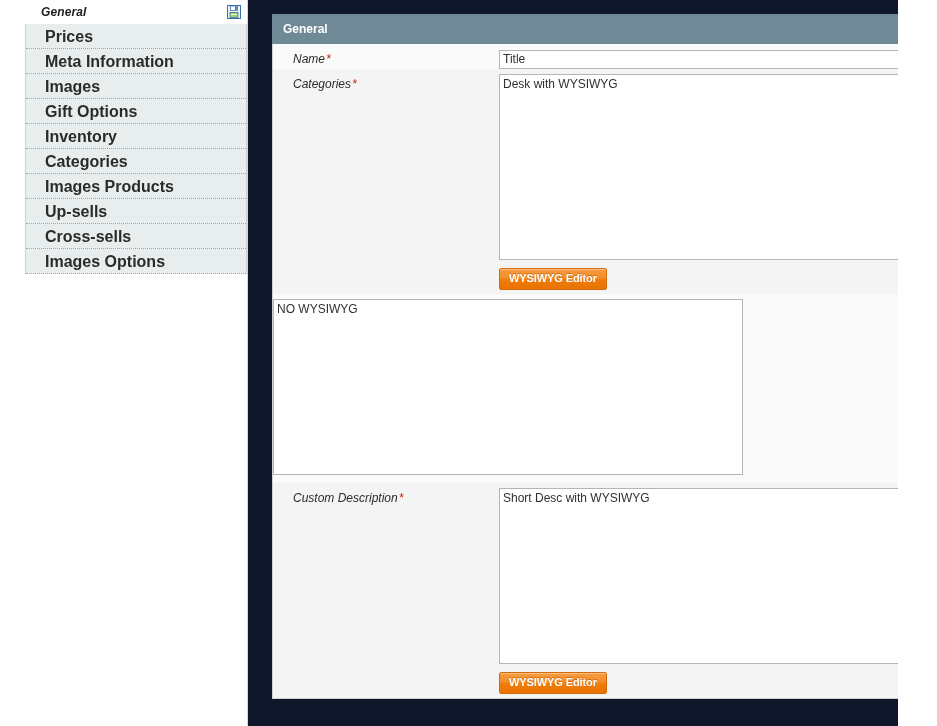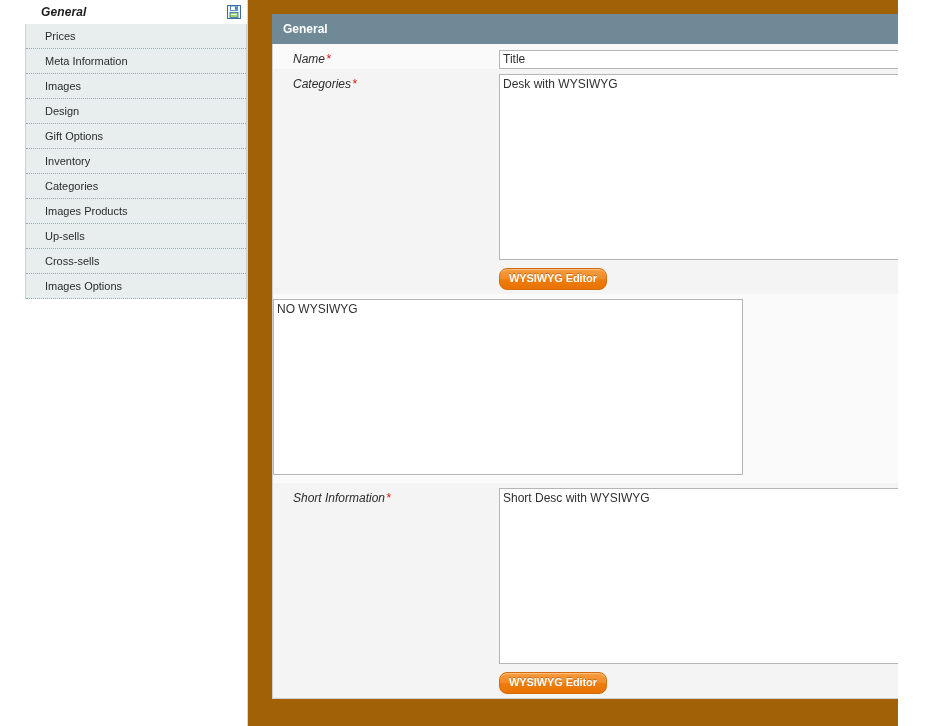--- a/index.html
+++ b/index.html
@@ -6,21 +6,21 @@
     margin: 0;
     padding: 0;
     background: #ffffff;
     font-family: "Liberation Sans", sans-serif;
   }
   #screen {
     position: relative;
     width: 898px;
     height: 726px;
     overflow: hidden;
-    background: #a16207;
+    background: #0f172a;
   }
 
   
   #sidebar-column {
     position: absolute;
     left: 0;
     top: 0;
     width: 248px;
     height: 726px;
     background: #ffffff;
@@ -61,27 +61,28 @@
     width: 222px;
     background: #e8eeee;
     border-left: 1px solid #c9d4d4;
     border-right: 1px solid #c9d4d4;
     box-sizing: border-box;
   }
   .tab-item {
     height: 25px;
     line-height: 25px;
     padding-left: 19px;
-    font-size: 11px;
+    font-size: 16px;
     color: #2b2b2b;
     border-bottom: 1px dotted #9aaaaa;
     box-sizing: border-box;
     white-space: nowrap;
     overflow: hidden;
     cursor: pointer;
+    font-weight: bold;
   }
   .tab-item:first-child { }
   .tab-item.last { border-bottom: 1px dotted #9aaaaa; }
 
   
   #content-panel {
     position: absolute;
     left: 272px;
     top: 14px;
     right: 0;
@@ -166,21 +167,21 @@
 
   .btn-wysiwyg {
     display: inline-block;
     margin-top: 4px;
     padding: 3px 9px 4px 9px;
     font-size: 11px;
     font-weight: bold;
     color: #ffffff;
     text-shadow: 0 -1px 0 rgba(140,60,0,0.45);
     border: 1px solid #d36b0a;
-    border-radius: 8px;
+    border-radius: 2px;
     background: linear-gradient(to bottom, #f79d42 0%, #f28b23 48%, #ef7d0b 52%, #e87200 100%);
     box-shadow: inset 0 1px 0 rgba(255,255,255,0.35);
     cursor: pointer;
     letter-spacing: -0.1px;
     line-height: 13px;
   }
 
   .spacer-sm { height: 4px; }
 </style>
 </head>
@@ -207,23 +208,20 @@
       <div class="tab-item">
         <span>Prices</span>
       </div>
       <div class="tab-item">
         <span>Meta Information</span>
       </div>
       <div class="tab-item">
         <span>Images</span>
       </div>
       <div class="tab-item">
-        <span>Design</span>
-      </div>
-      <div class="tab-item">
         <span>Gift Options</span>
       </div>
       <div class="tab-item">
         <span>Inventory</span>
       </div>
       <div class="tab-item">
         <span>Categories</span>
       </div>
       <div class="tab-item">
         <span>Images Products</span>
@@ -273,21 +271,21 @@
 
       <div class="form-row">
         <div class="field-control">
           <textarea class="area-field h176" style="">NO WYSIWYG</textarea>
           <div class="spacer-sm"></div>
         </div>
       </div>
 
       <div class="form-row alt">
         <div class="field-label">
-          <span>Short Information</span><span class="req">*</span>
+          <span>Custom Description</span><span class="req">*</span>
         </div>
         <div class="field-control">
           <textarea class="area-field h176" style="">Short Desc with WYSIWYG</textarea>
           <div>
             <span class="btn-wysiwyg">WYSIWYG Editor</span>
           </div>
           <div class="spacer-sm"></div>
         </div>
       </div>
 

